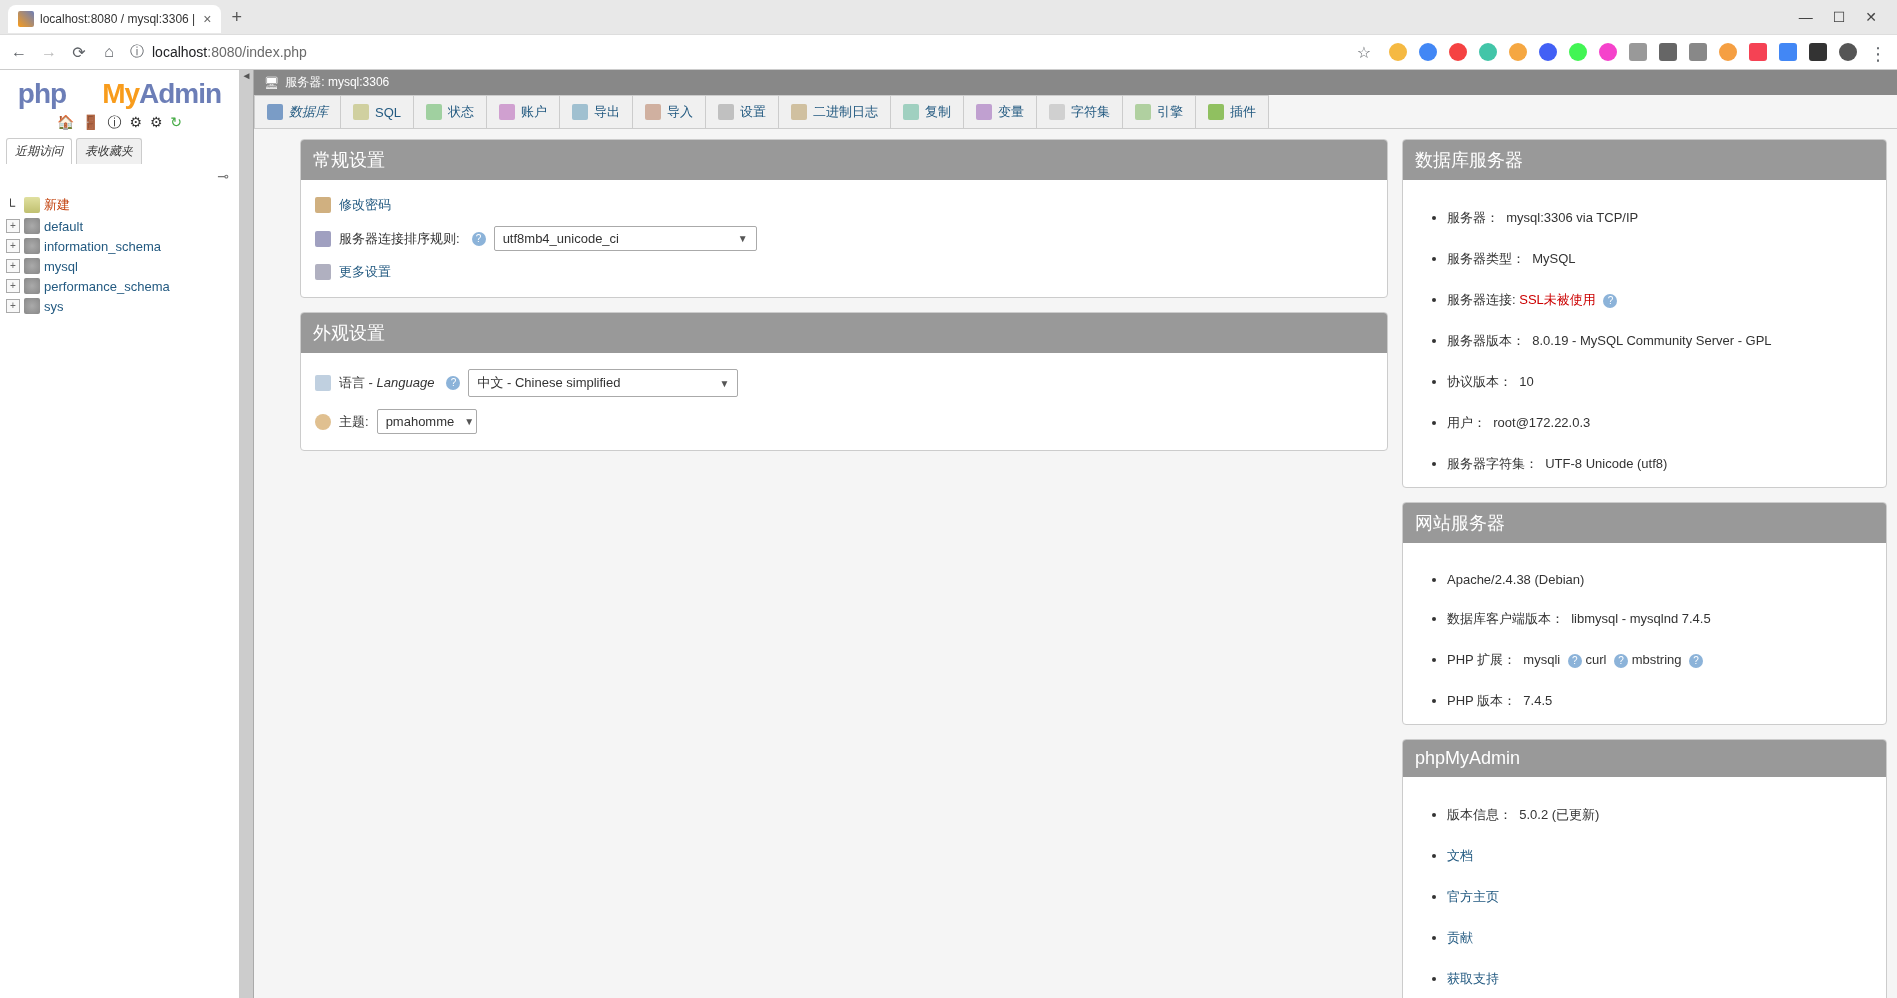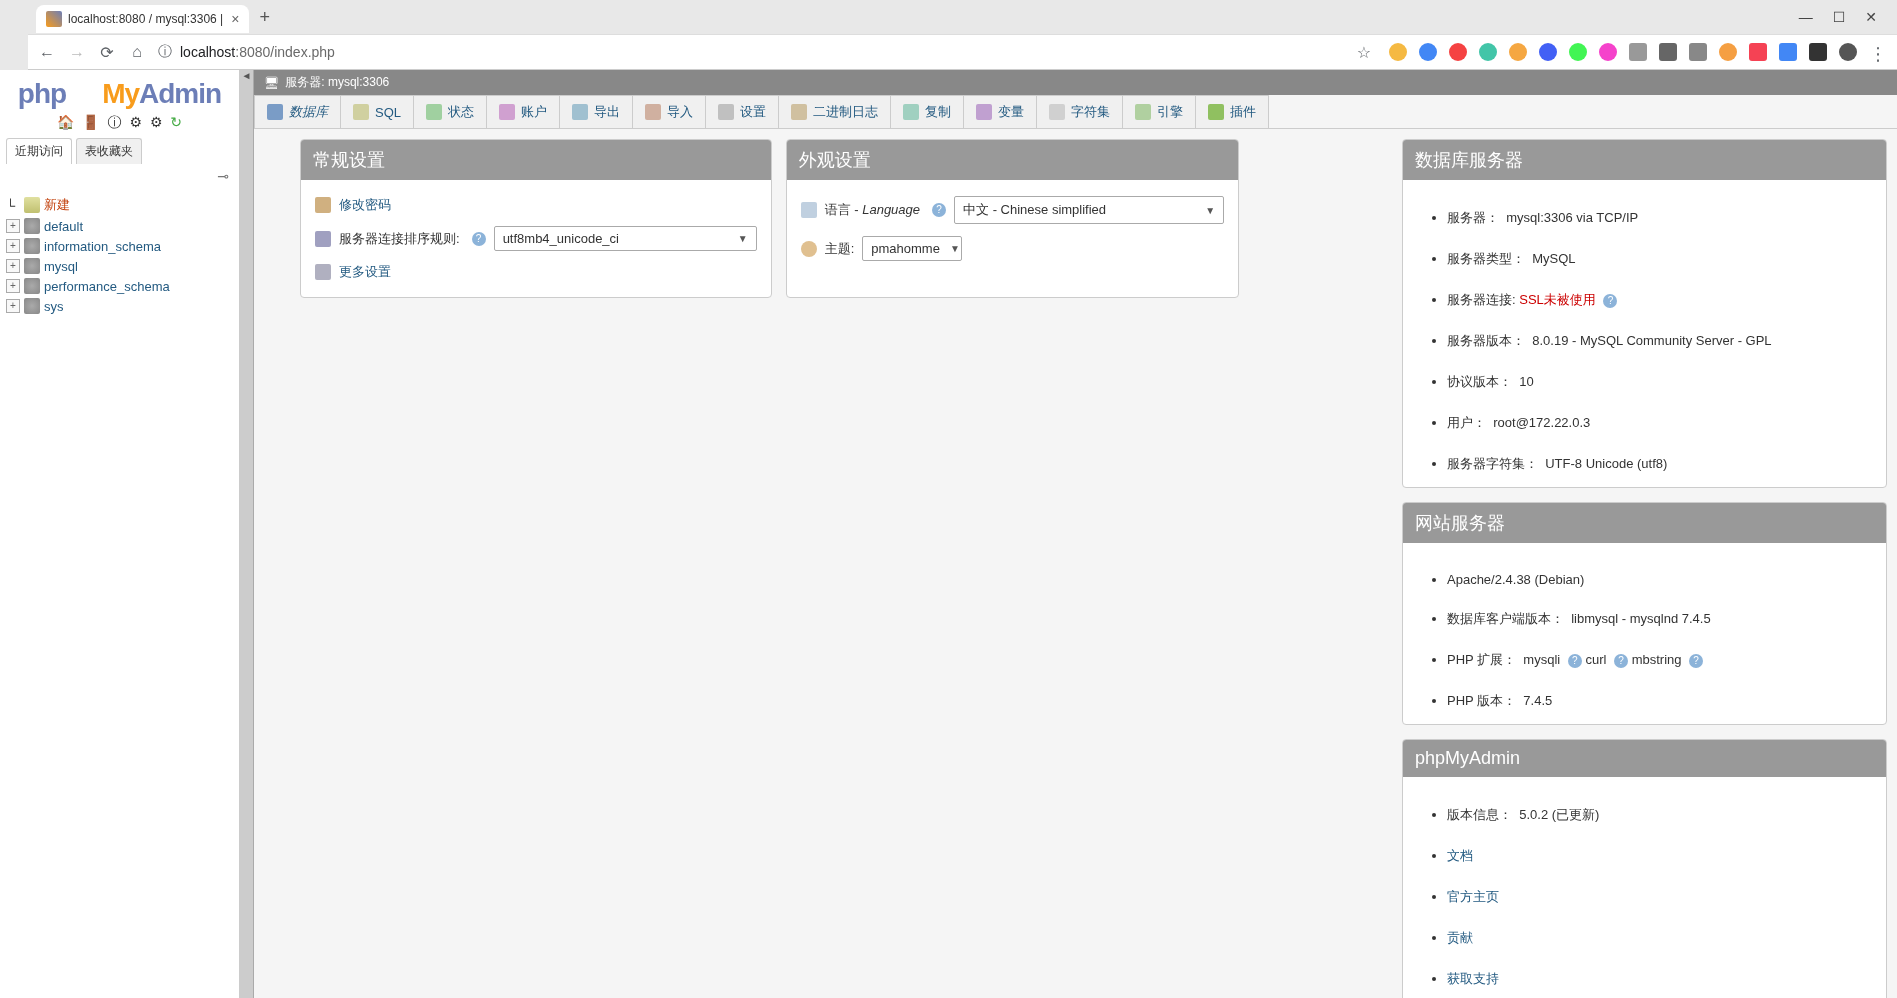--- a/index.html
+++ b/index.html
@@ -1,19 +1,19 @@
 <!DOCTYPE html>
 <html><head>
 <meta charset="utf-8">
 <style>
 * { margin: 0; padding: 0; box-sizing: border-box; font-family: "Microsoft YaHei", "Segoe UI", Arial, sans-serif; }
 body { font-size: 13px; color: #333; background: #f5f5f5; overflow: hidden; }
 
 
-.browser-chrome { background: #e8e8e8; padding-left: 28px; }
+.browser-chrome { background: #e8e8e8; }
 .tab-bar { display: flex; align-items: center; height: 34px; padding: 0 8px; }
 .tab { display: flex; align-items: center; background: #fff; border-radius: 8px 8px 0 0; padding: 6px 10px; margin-top: 4px; font-size: 12px; max-width: 220px; }
 .tab-favicon { width: 16px; height: 16px; margin-right: 6px; background: linear-gradient(45deg,#f89c1c,#6c7eb7); border-radius: 2px; }
 .tab-title { white-space: nowrap; overflow: hidden; text-overflow: ellipsis; flex: 1; color: #333; }
 .tab-close { margin-left: 8px; font-size: 14px; color: #666; cursor: pointer; }
 .tab-plus { margin-left: 10px; font-size: 18px; color: #555; cursor: pointer; }
 .win-controls { margin-left: auto; display: flex; gap: 20px; padding-right: 12px; color: #444; font-size: 14px;}
 .win-controls span { cursor: pointer; }
 
 .addr-bar { display: flex; align-items: center; background: #fff; height: 36px; padding: 0 10px; border-top: 1px solid #ddd; border-bottom: 1px solid #ccc; gap: 12px;}
@@ -36,21 +36,21 @@
 
 .sidebar { width: 240px; background: #fff; border-right: 1px solid #ccc; display: flex; flex-direction: column; }
 .logo { text-align: center; padding: 8px 0 2px; font-size: 28px; font-weight: bold; letter-spacing: -1px; }
 .logo .p1 { color: #6c7eb7; }
 .logo .p2 { color: #f89c1c; margin-left: 36px; }
 .logo .p3 { color: #6c7eb7; }
 .small-icons { text-align: center; padding: 2px 0 6px; font-size: 14px; }
 .small-icons span { margin: 0 2px; cursor: pointer; }
 .side-tab { padding: 4px 8px; border: 1px solid #ccc; border-bottom: none; background: #f0f0f0; font-size: 12px; cursor: pointer; border-radius: 3px 3px 0 0;}
 .side-tab.active { background: #fff; }
-.side-tabs-wrap { padding: 0 6px; display: flex; gap: 4px;}
+.side-tabs-wrap { padding: 0 6px; display: flex; gap: 4px; font-style: italic;}
 .filter-row { text-align: right; padding: 4px 10px 6px; color: #777; font-size: 14px; }
 .tree { padding: 4px 6px; }
 .tree-item { display: flex; align-items: center; padding: 2px 0; cursor: pointer; }
 .tree-exp { width: 14px; height: 14px; border: 1px solid #aaa; text-align: center; line-height: 12px; font-size: 10px; margin-right: 4px; background: #f8f8f8; color: #666;}
 .tree-ic { width: 16px; height: 16px; margin-right: 4px; display: inline-block; }
 .tree-label { color: #235a81; font-size: 13px; }
 .tree-label.new { color: #c2410c; }
 .db-ic { background: radial-gradient(circle, #aaa, #888); border-radius: 2px; }
 .new-ic { background: linear-gradient(#e0e0a0,#c0c070); border-radius: 2px; position: relative;}
 
@@ -62,21 +62,21 @@
 .server-bar { background: #888; color: #fff; padding: 4px 10px; font-size: 12px; display: flex; align-items: center; gap: 6px; }
 .server-bar .sic { font-size: 12px; }
 
 .top-tabs { display: flex; background: #f5f5f5; border-bottom: 1px solid #ccc; }
 .top-tab { display: flex; align-items: center; padding: 7px 12px; border: 1px solid #ccc; border-bottom: none; margin-right: -1px; background: #f0f0f0; cursor: pointer; font-size: 13px; gap: 6px; }
 .top-tab:first-child { border-left: 1px solid #ccc; font-style: italic;}
 .top-tab .tic { width: 16px; height: 16px; display: inline-block; }
 .top-tab-label { color: #235a81; }
 
 .content { display: flex; padding: 10px; gap: 14px; align-items: flex-start; }
-.col-left { flex: 1; display: flex; gap: 14px; padding-left: 36px; }
+.col-left { flex: 1; display: flex; flex-direction: column; gap: 14px; padding-left: 36px; }
 .col-right { width: 485px; display: flex; flex-direction: column; gap: 14px; }
 
 .panel { background: #fff; border: 1px solid #ccc; border-radius: 4px; overflow: hidden; }
 .panel-head { background: #999; color: #fff; padding: 8px 12px; font-size: 18px; }
 .panel-body { padding: 10px 14px; }
 .panel-body ul { list-style: disc; padding-left: 30px; }
 .panel-body li { padding: 4px 0; font-size: 13px; margin-top: 15px; }
 .panel-body a { color: #235a81; text-decoration: none; }
 .panel-body .label { color: #333; }
 .panel-body .red { color: #cc0000; }

